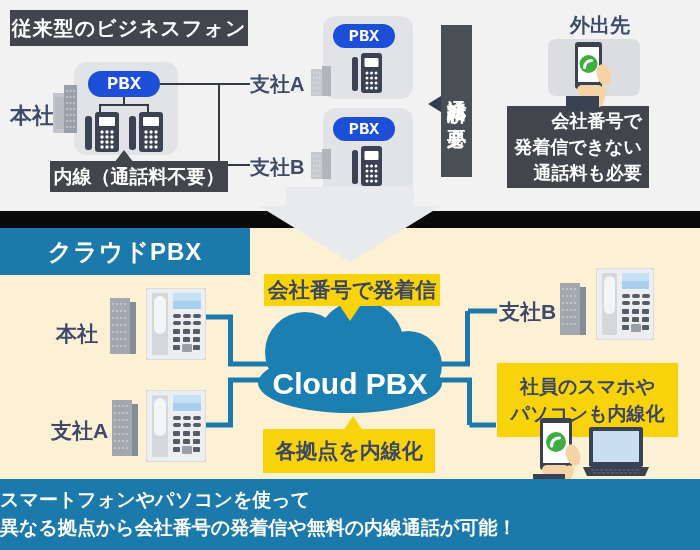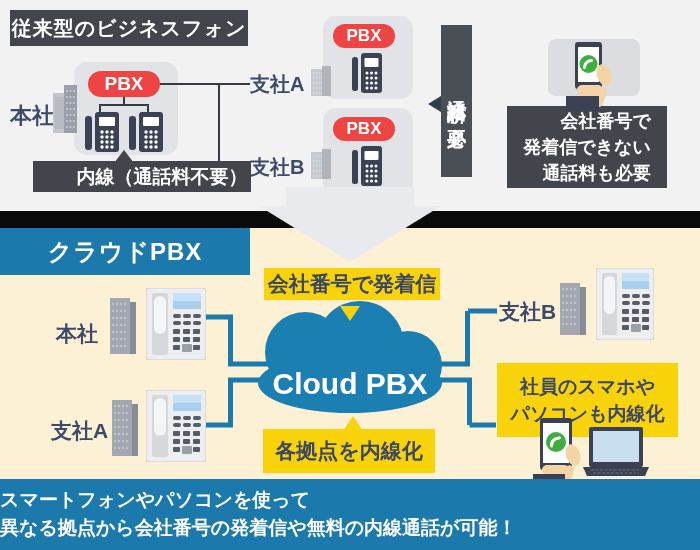--- a/index.html
+++ b/index.html
@@ -12,47 +12,47 @@
   #bottom-bg{left:0;top:228px;width:700px;height:251px;background:#fcf1d5;}
   #footer-bar{left:0;top:479px;width:700px;height:71px;background:#1b7aab;}
   
   .dark-box{background:#42454c;color:#fff;font-weight:bold;display:flex;
             align-items:center;justify-content:center;text-align:right;}
   #trad-title{left:10px;top:10px;width:238px;height:36px;font-size:20px;letter-spacing:1px;}
   .gray-card{background:#e2e3e6;border-radius:13px;}
   #honsha-card{left:74px;top:62px;width:104px;height:93px;}
   #shishaA-card{left:323px;top:16px;width:90px;height:83px;}
   #shishaB-card{left:323px;top:108px;width:90px;height:88px;}
-  .pbx-pill{background:#ef4444;color:#fff;font-weight:bold;border-radius:14px;
-            display:flex;align-items:center;justify-content:center;}
+  .pbx-pill{background:#1d4ed8;color:#fff;font-weight:bold;border-radius:14px;
+            display:flex;align-items:center;justify-content:center;font-family:Liberation Mono, monospace;}
   #pbx-honsha{left:88px;top:71px;width:72px;height:26px;font-size:19px;}
   #pbx-a{left:333px;top:24px;width:62px;height:24px;font-size:17px;}
   #pbx-b{left:333px;top:117px;width:62px;height:24px;font-size:17px;}
   .site-label{color:#3d4a6b;font-weight:bold;}
   #honsha-label{left:10px;top:101px;font-size:22px;}
   #shishaA-label{left:250px;top:71px;font-size:20px;}
   #shishaB-label{left:250px;top:154px;font-size:20px;}
-  #naisen-box{left:33px;top:161px;width:178px;height:31px;font-size:19px;padding-left:40px;}
+  #naisen-box{left:50px;top:161px;width:178px;height:31px;font-size:19px;}
   #callfee-bar{left:441px;top:25px;width:31px;height:152px;background:#4a4e55;
                color:#fff;font-weight:bold;font-size:19px;
                writing-mode:vertical-rl;text-orientation:upright;
                display:flex;align-items:center;justify-content:center;letter-spacing:2px;}
   #gaishutsu-label{left:560px;top:12px;width:80px;font-size:20px;}
   #hand-card{left:548px;top:39px;width:92px;height:57px;background:#dcdde0;border-radius:8px;}
-  #info-box{left:507px;top:106px;width:160px;height:82px;font-size:18px;line-height:26px;}
+  #info-box{left:507px;top:106px;width:142px;height:82px;font-size:18px;line-height:26px;}
   
   #cloud-header{left:0;top:228px;width:250px;height:47px;background:#1b7aab;color:#fff;
                 font-weight:bold;font-size:24px;display:flex;align-items:center;
                 justify-content:center;letter-spacing:1px;}
   #b-honsha-label{left:56px;top:320px;font-size:21px;}
   #b-shishaA-label{left:51px;top:417px;font-size:21px;}
   #b-shishaB-label{left:499px;top:298px;font-size:21px;}
   .ytag{background:#f8d30a;color:#3a4663;font-weight:bold;display:flex;
         align-items:center;justify-content:center;}
-  #ytag-top{left:264px;top:268px;width:176px;height:32px;font-size:21px;}
+  #ytag-top{left:264px;top:274px;width:176px;height:32px;font-size:21px;}
   #ytag-bottom{left:263px;top:429px;width:172px;height:44px;font-size:21px;}
   #side-ybox{left:497px;top:363px;width:181px;height:74px;font-size:19px;line-height:27px;
              text-align:center;flex-direction:column;}
   #footer-text{left:0;top:486px;width:700px;color:#fff;font-weight:bold;font-size:19px;
                line-height:28px;text-align:left;}
   svg{display:block;}
   .overlay{pointer-events:none;}
 </style>
 </head>
 <body>
@@ -182,20 +182,21 @@
     <circle cx="15" cy="35" r="1.5"></circle>
         <circle cx="19.5" cy="35" r="1.5"></circle>
         <circle cx="24" cy="35" r="1.5"></circle>
       </g>
   </svg>
 
   <div class="abs dark-box" id="naisen-box">内線（通話料不要）</div>
 
   <div class="abs" id="callfee-bar">通話料が必要</div>
 
+  <div class="abs site-label" id="gaishutsu-label" style="text-align:center;">外出先</div>
   <div class="abs" id="hand-card"></div>
 
   <svg class="abs" style="left:548px;top:39px;z-index:5;" width="92" height="72">
     <rect x="27" y="3" width="27" height="47" rx="3" fill="#3a4152"></rect>
     <rect x="30" y="8" width="21" height="35" fill="#ffffff"></rect>
     <circle cx="40.5" cy="25" r="9" fill="#3fae41"></circle>
     <path d="M36.5 28.5 A7 7 0 0 1 43.5 21.5" stroke="#fff" stroke-width="3" fill="none" stroke-linecap="round"></path>
     <ellipse cx="56" cy="36" rx="7" ry="11" fill="#f4d4a6" transform="rotate(-18 56 36)"></ellipse>
     <rect x="29" y="46" width="26" height="11" rx="5" fill="#f4d4a6"></rect>
     <rect x="48" y="48" width="9" height="20" rx="4.5" fill="#f4d4a6" transform="rotate(18 52 58)"></rect>

